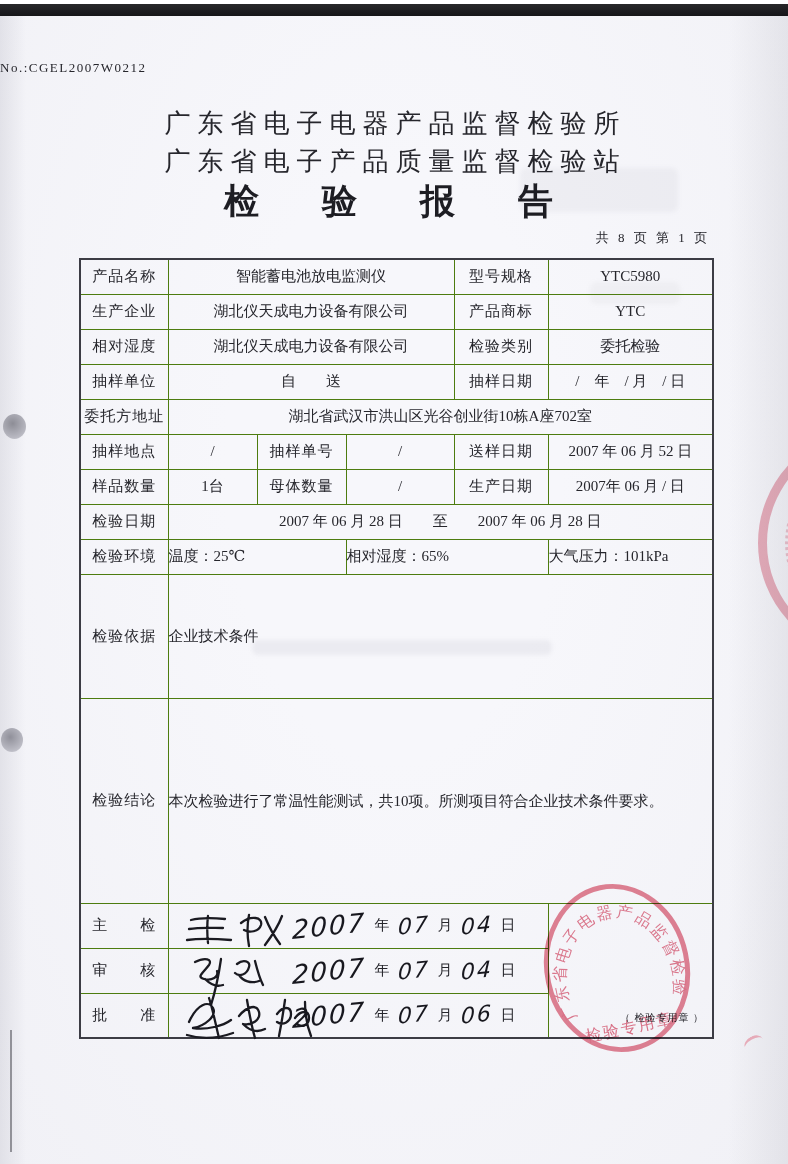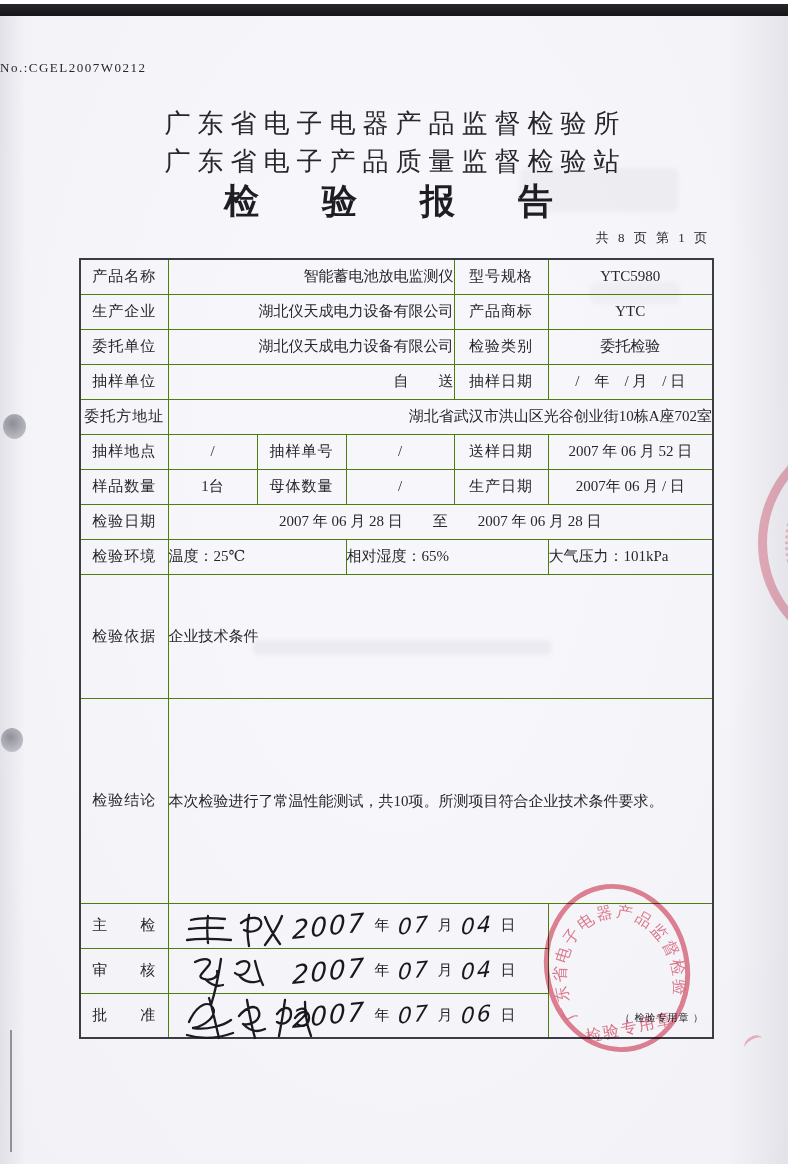--- a/index.html
+++ b/index.html
@@ -43,21 +43,21 @@
   
   table.report{position:absolute;left:79px;top:258px;width:633px;
     border-collapse:collapse;table-layout:fixed;border:2px solid #3c3c44;}
   table.report td{border:1px solid #4d7c0f;font-size:15px;padding:0;vertical-align:middle;
     overflow:visible;}
   tr.r-s{height:35px;}
   tr.r-basis{height:124px;padding-left:37px;}
   tr.r-concl{height:205px;}
   tr.r-sig{height:45px;padding-left:44px;}
   td.lbl{text-align:center;letter-spacing:1px;}
-  td.v-left{text-align:right;padding-left:20px;}
+  td.v-left{text-align:center;padding-left:20px;}
   td.v-center{text-align:center;}
   td.env{text-align:left;}
   td.env-t{padding-left:26px;}
   td.env-h{padding-left:38px;}
   td.env-p{padding-left:14px;}
   td.basis-v{padding-left:38px;margin-top:16px;}
   td.concl-v{padding-left:10px;line-height:1.6;margin-top:41px;}
 
   
   td.sig-cell{position:relative;}
@@ -116,21 +116,21 @@
     <td class="lbl">型号规格</td>
     <td class="v-center">YTC5980</td>
   </tr>
   <tr class="r-s">
     <td class="lbl">生产企业</td>
     <td class="v-left" colspan="3">湖北仪天成电力设备有限公司</td>
     <td class="lbl">产品商标</td>
     <td class="v-center">YTC</td>
   </tr>
   <tr class="r-s">
-    <td class="lbl">委托单位</td>
+    <td class="lbl">相对湿度</td>
     <td class="v-left" colspan="3">湖北仪天成电力设备有限公司</td>
     <td class="lbl">检验类别</td>
     <td class="v-center">委托检验</td>
   </tr>
   <tr class="r-s">
     <td class="lbl">抽样单位</td>
     <td class="v-left" colspan="3">自　　送</td>
     <td class="lbl">抽样日期</td>
     <td class="v-center">/　年　/ 月　/ 日</td>
   </tr>

